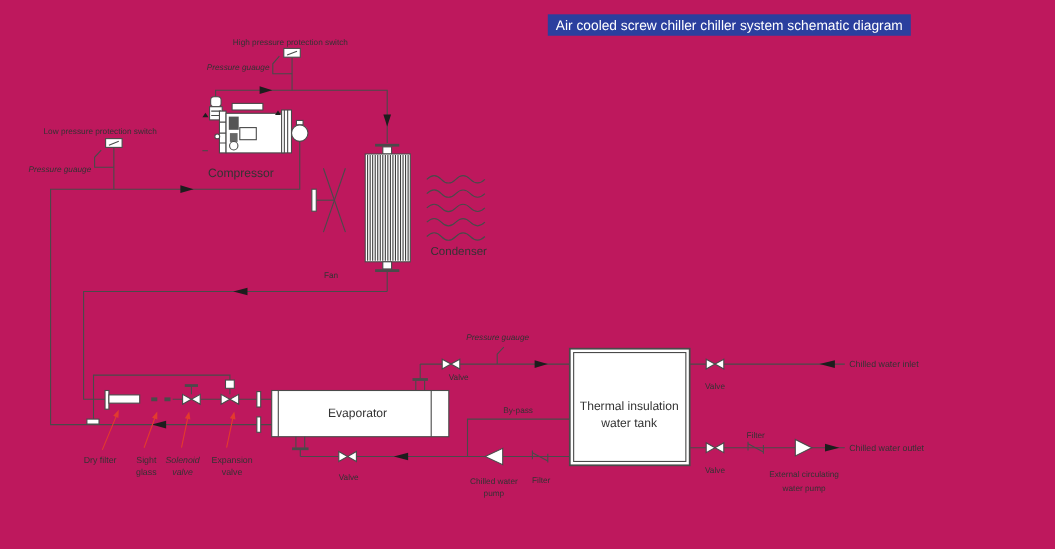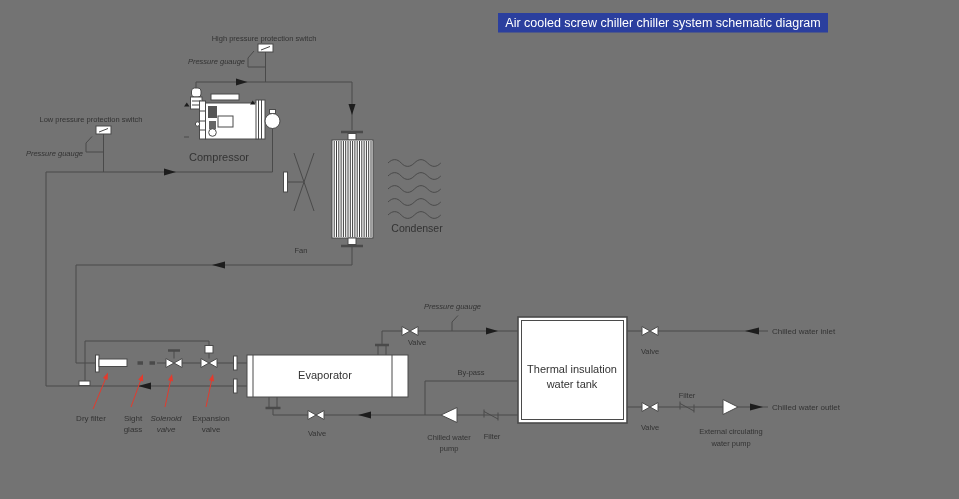--- a/index.html
+++ b/index.html
@@ -1,16 +1,16 @@
 <!DOCTYPE html>
 <html><head>
 <meta charset="utf-8">
 <style>
   html,body{margin:0;padding:0;background:#ffffff;}
-  .stage{position:relative;width:959px;height:499px;background:#737373;overflow:hidden;
+  .stage{position:relative;width:959px;height:499px;background:#be185d;overflow:hidden;
          font-family:"Liberation Sans", sans-serif;}
   svg{position:absolute;left:0;top:0;}
   text{fill:#333333;font-family:"Liberation Sans", sans-serif;}
   .t7{font-size:7.5px;}
   .t8{font-size:8px;}
   .t10{font-size:10.5px;}
   .t11{font-size:11px;}
   .ital{font-style:italic;font-size:7.5px;}
   .title-text{font-size:12.5px;fill:#ffffff;}
   .ln{stroke:#4a4a4a;stroke-width:1;fill:none;}

